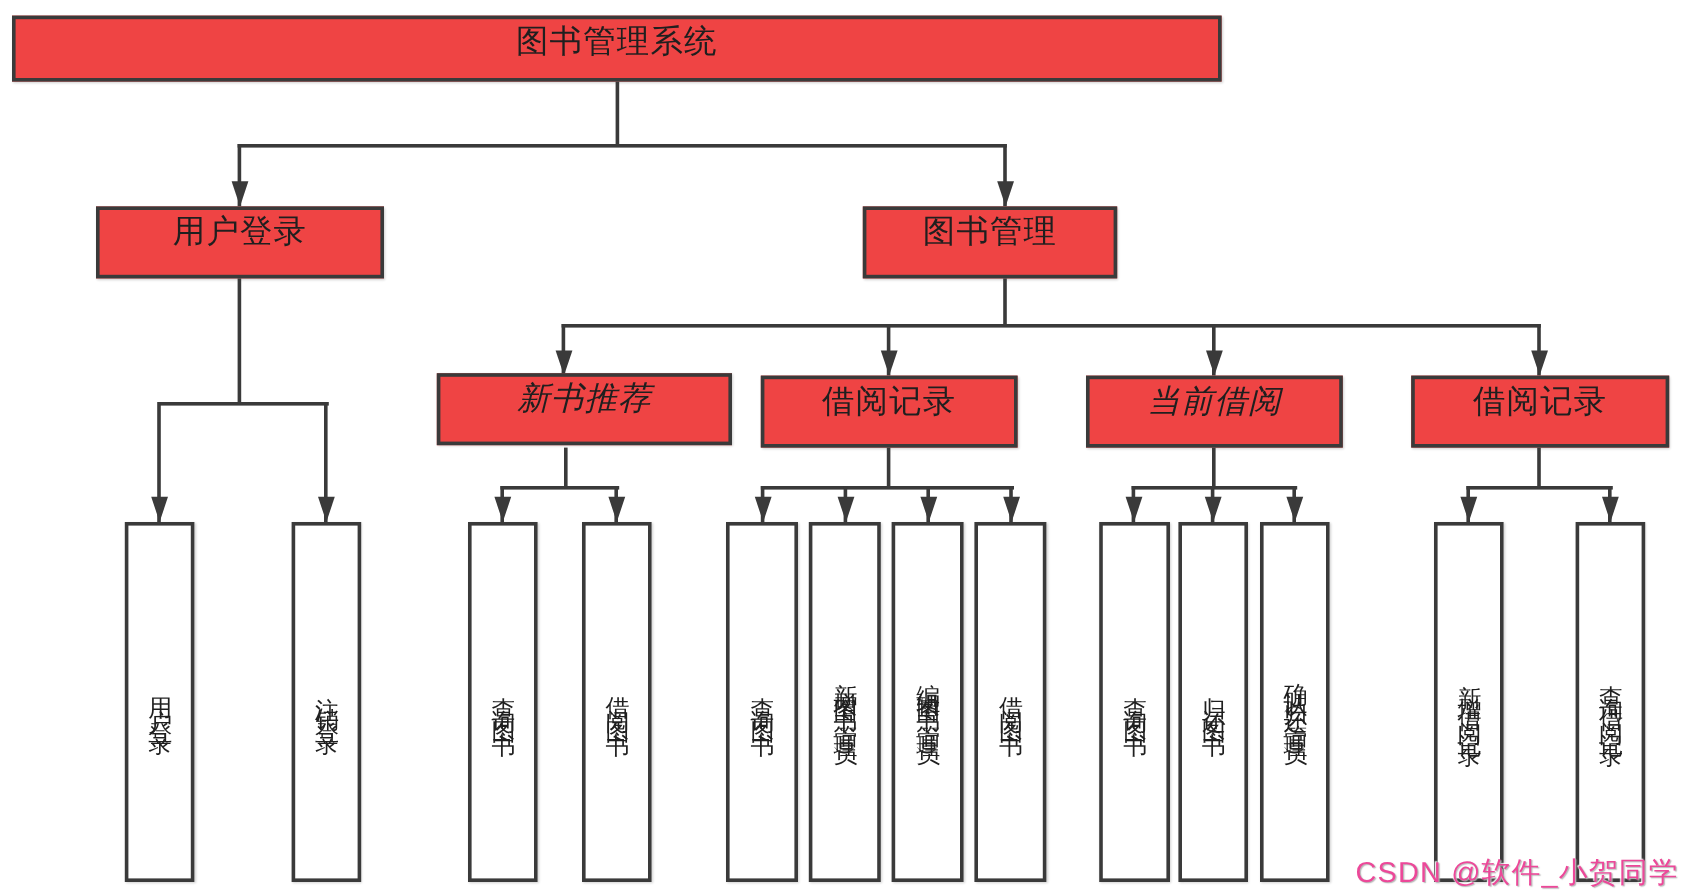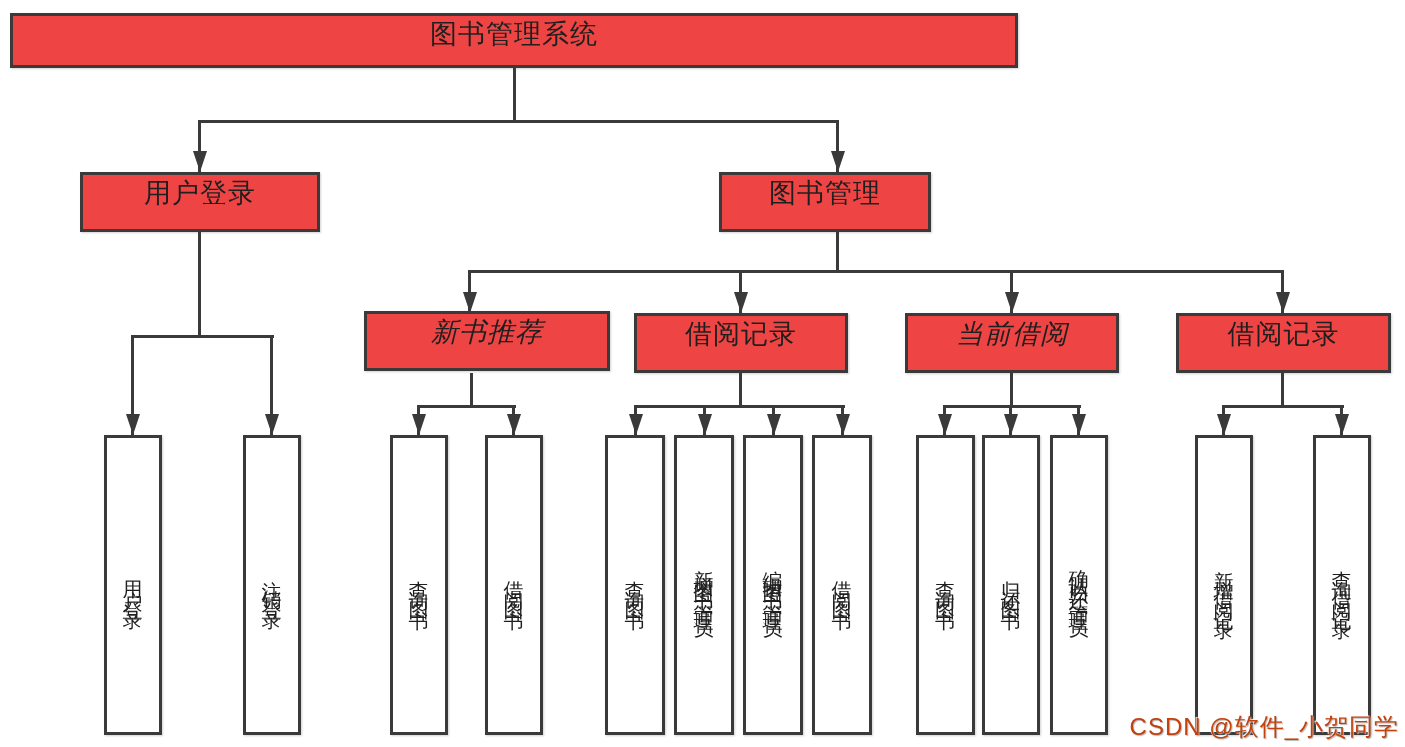--- a/index.html
+++ b/index.html
@@ -52,21 +52,21 @@
     position:absolute;width:0;height:0;
     border-left:7px solid transparent;
     border-right:7px solid transparent;
     border-top:21px solid var(--line);
   }
   
   #watermark{
     position:absolute;
     right:6px;bottom:4px;
     font-size:24px;
-    color:#c2410c;
+    color:#ec4899;
     text-shadow:1px 1px 1px #b5b5b5, -1px -1px 1px #ffffff;
     letter-spacing:1px;
     white-space:nowrap;
   }
 </style>
 </head>
 <body>
 
 <div id="canvas">
 

